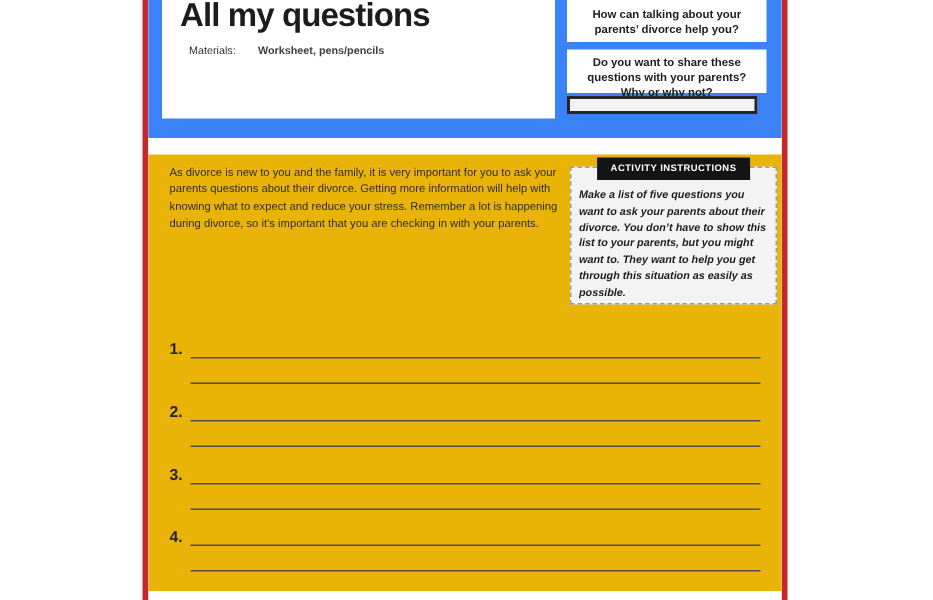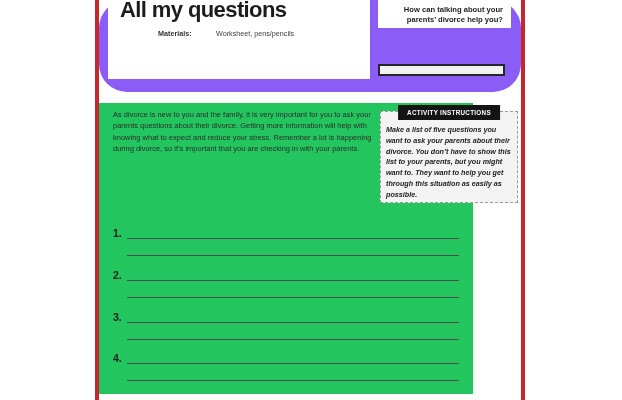--- a/index.html
+++ b/index.html
@@ -9,53 +9,53 @@
     font-family:"Liberation Sans", sans-serif;
     -webkit-font-smoothing:antialiased;
   }
   .red-bar{position:absolute;top:0;width:4px;height:400px;background:#c4282e;}
   .red-bar.left{left:95px;}
   .red-bar.right{left:521px;}
 
   .page{position:absolute;left:99px;top:0;width:422px;height:400px;background:#ffffff;}
 
   
-  .top-section{position:absolute;left:0;top:0;width:422px;height:92px;background:#8b5cf6;border-radius:28px;}
+  .top-section{position:absolute;left:0;top:0;width:422px;height:92px;background:#3b82f6;}
 
   .title-card{position:absolute;left:9px;top:0;width:262px;height:79px;background:#ffffff;overflow:hidden;}
   .ws-title{
     margin:-3px 0 0 12px;
     font-size:22px;font-weight:bold;letter-spacing:-0.6px;color:#1c1c1c;
     white-space:nowrap;
   }
   .meta-row{position:absolute;left:18px;display:flex;font-size:7.2px;line-height:10.5px;color:#3a3a3a;}
   .meta-row.materials{top:29px;}
   .meta-row.directions{top:46px;}
-  .meta-label{width:46px;font-weight:bold;flex:0 0 46px;color:#333;margin-left:32px;}
-  .meta-value{width:198px;font-weight:normal;color:#3d3d3d;margin-left:12px;}
+  .meta-label{width:46px;font-weight:normal;flex:0 0 46px;color:#333;}
+  .meta-value{width:198px;font-weight:bold;color:#3d3d3d;}
 
   .q-card{
     position:absolute;left:279px;width:133px;background:#ffffff;
     text-align:center;font-weight:bold;color:#1d1d1d;
     font-size:7.6px;line-height:9.8px;
     box-sizing:border-box;padding:5px 8px 0 8px;
   }
-  .q-card.one{top:0;height:28px;text-align:right;}
+  .q-card.one{top:0;height:28px;}
   .q-card.two{top:33px;height:29px;padding-top:4px;}
 
   .answer-box{
     position:absolute;left:279px;top:64px;width:127px;height:12px;
     border:2px solid #262626;background:#f2f2f2;box-sizing:border-box;
   }
 
   
   .section-gap{position:absolute;left:0;top:92px;width:422px;height:11px;background:#ffffff;}
 
   
-  .main-section{position:absolute;left:0;top:103px;width:374px;height:291px;background:#22c55e;}
+  .main-section{position:absolute;left:0;top:103px;width:422px;height:291px;background:#eab308;}
 
   .intro{position:absolute;left:14px;top:6px;width:266px;
     font-size:7.5px;line-height:11.4px;color:#2e2e2e;}
   .intro p{margin:0 0 11px 0;}
   .intro p:last-child{margin:0;}
 
   .activity-box{
     position:absolute;left:281px;top:8px;width:138px;height:92px;
     border:1px dashed #9c9c9c;background:#f3f3f3;box-sizing:border-box;
   }
@@ -95,20 +95,23 @@
       <div class="ws-title">All my questions</div>
       <div class="meta-row materials">
         <span class="meta-label">Materials:</span>
         <span class="meta-value">Worksheet, pens/pencils</span>
       </div>
     </div>
 
     <div class="q-card one">
       <span>How can talking about your parents’ divorce help you?</span>
     </div>
+    <div class="q-card two">
+      <span>Do you want to share these questions with your parents? Why or why not?</span>
+    </div>
     <div class="answer-box"></div>
 
   </div>
 
   <div class="section-gap"></div>
 
   <div class="main-section">
 
     <div class="intro">
       <p>As divorce is new to you and the family, it is very important for you to ask your parents questions about their divorce. Getting more information will help with knowing what to expect and reduce your stress. Remember a lot is happening during divorce, so it’s important that you are checking in with your parents.</p>

